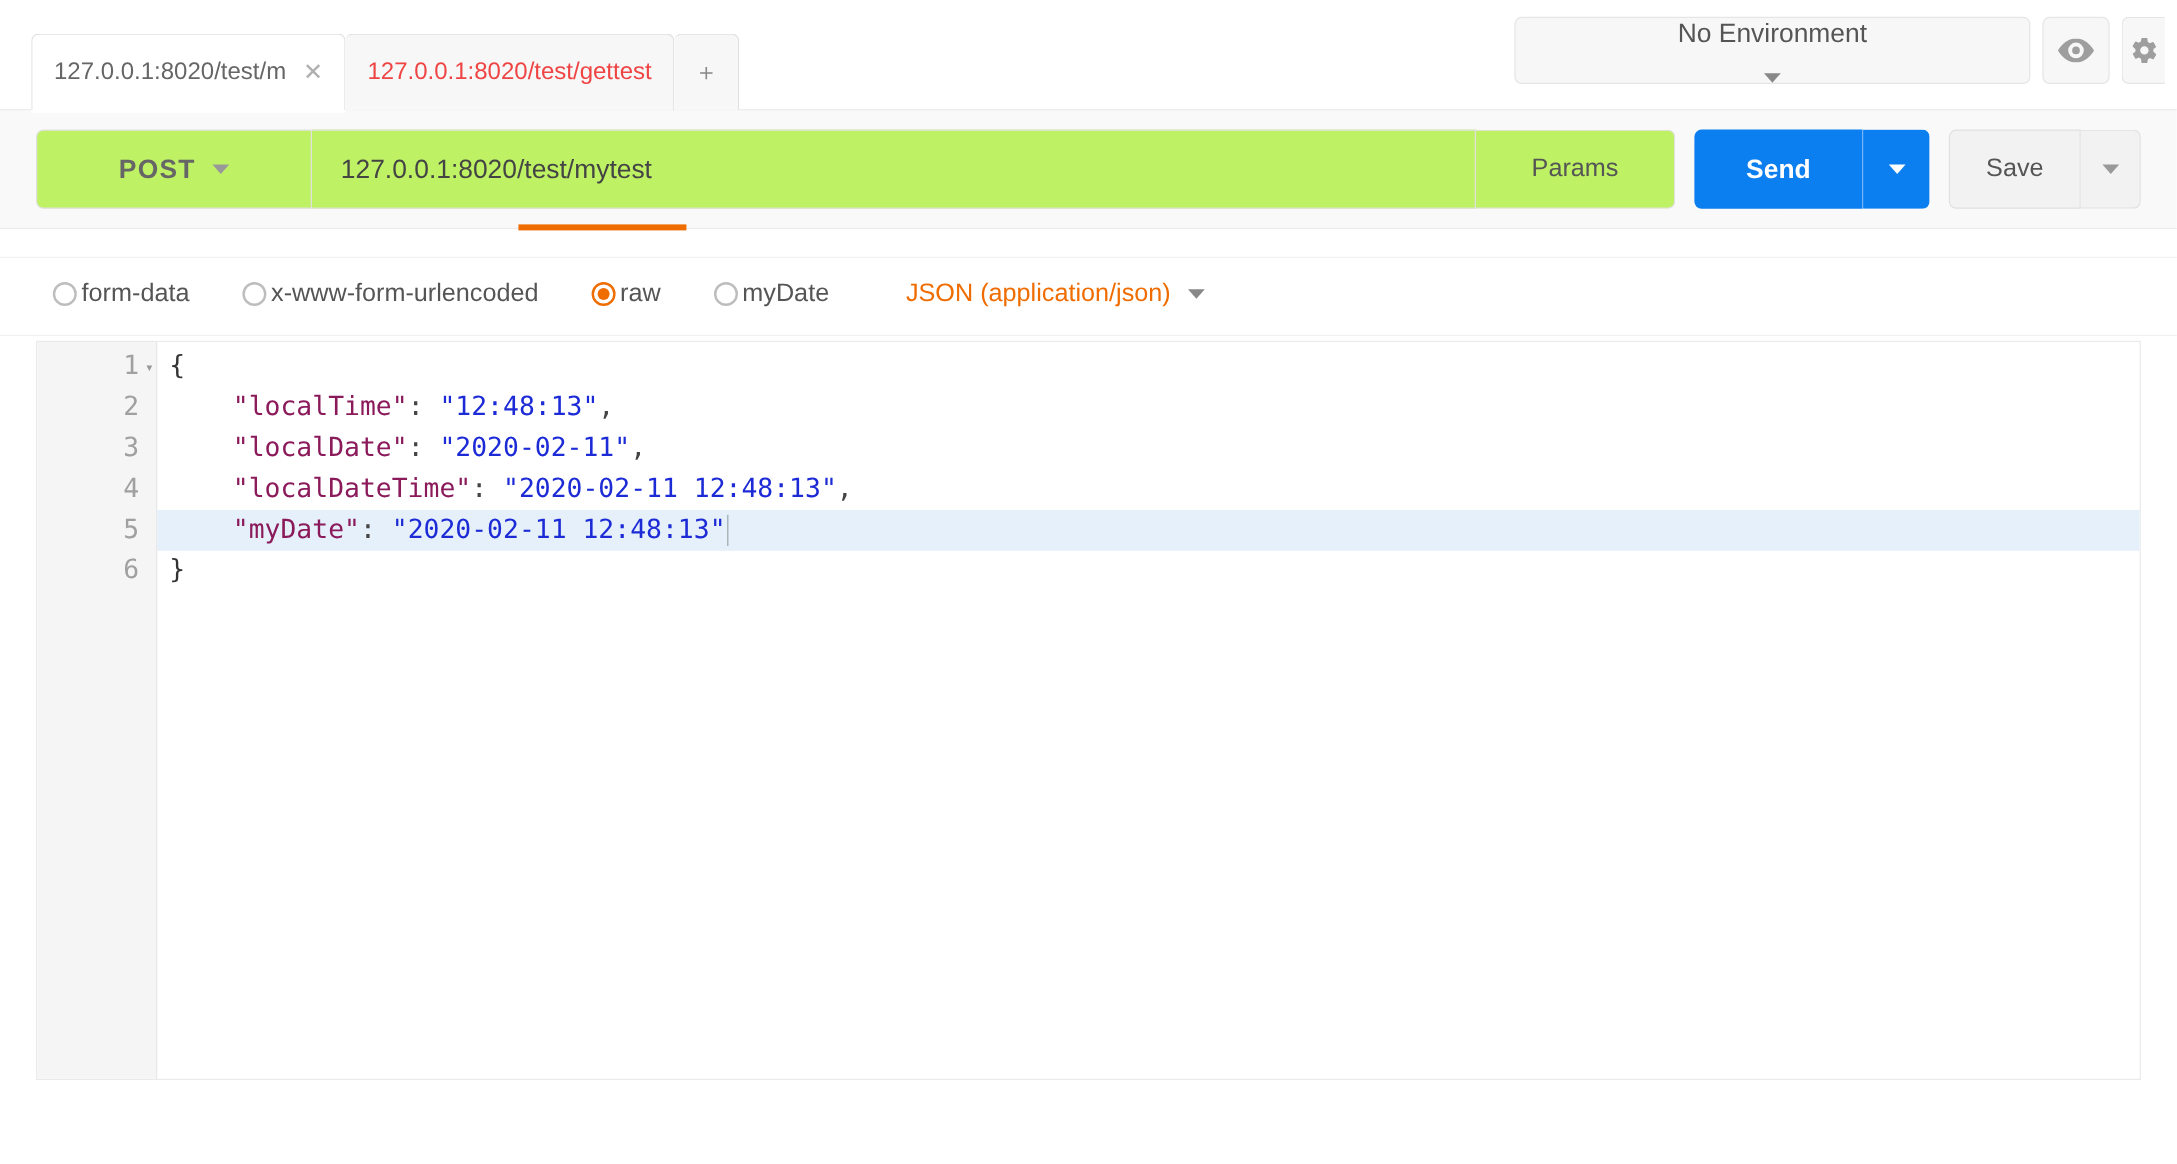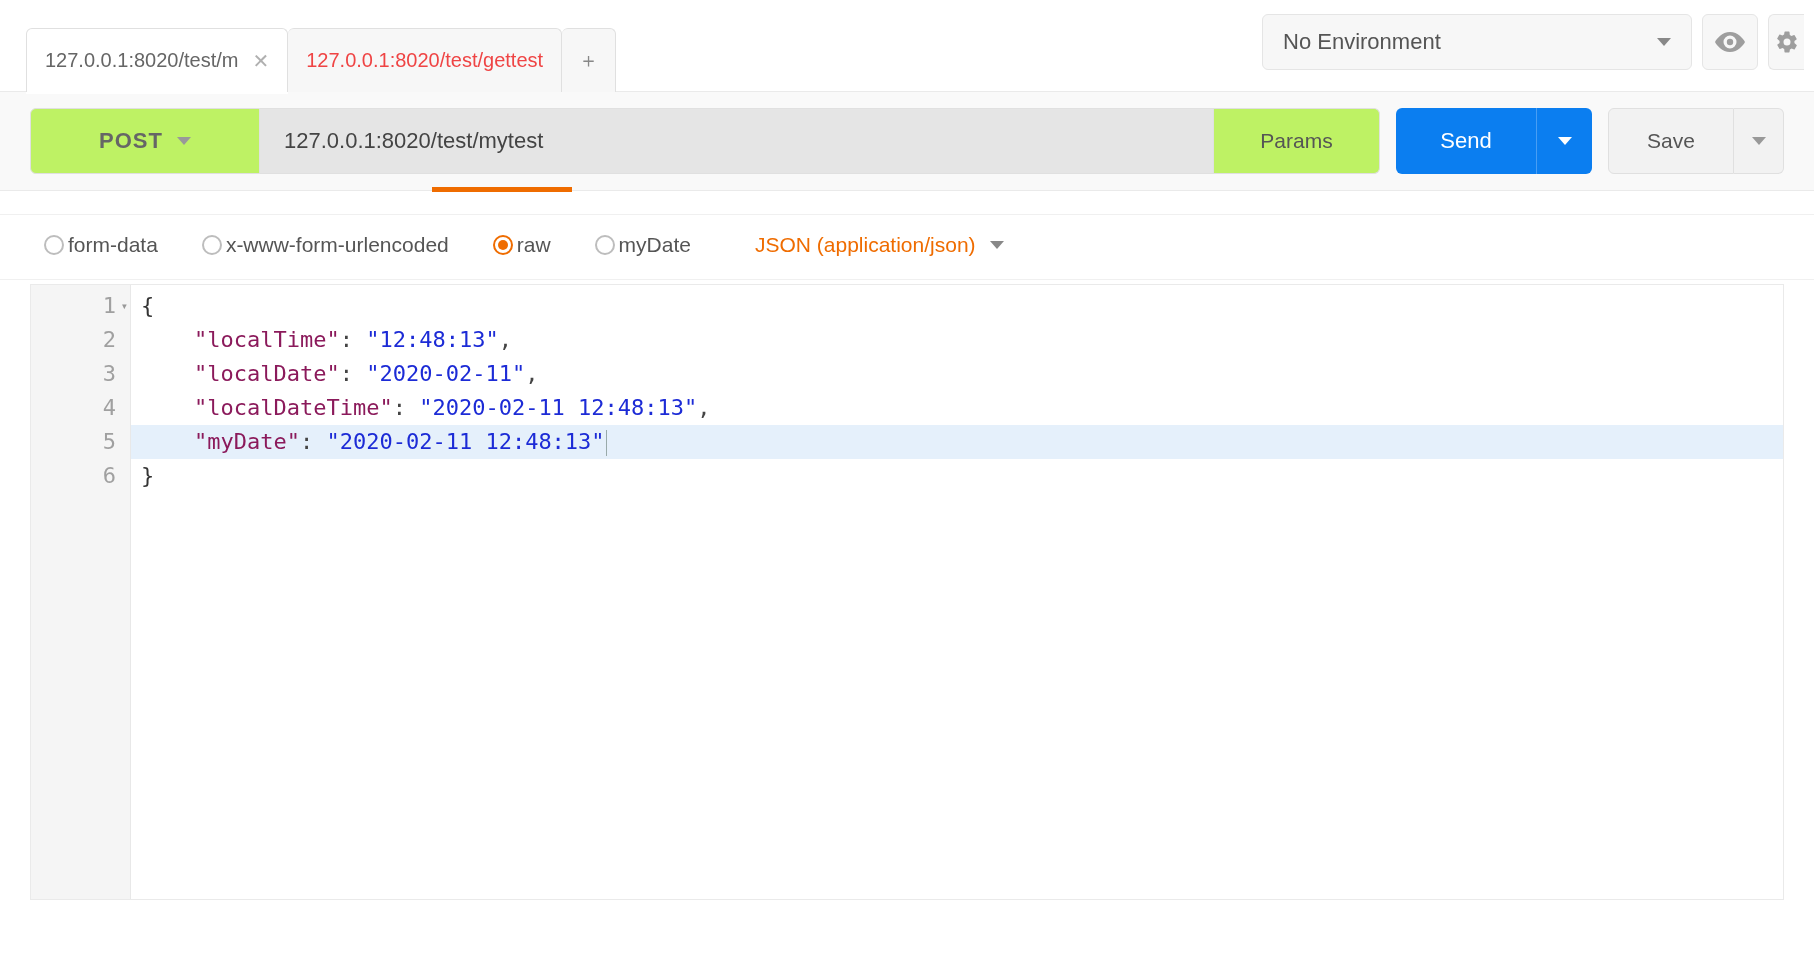--- a/index.html
+++ b/index.html
@@ -78,20 +78,21 @@
     background: #f7f7f7;
     border-radius: 6px;
     height: 56px;
     width: 430px;
     display: flex;
     align-items: center;
     justify-content: space-between;
     padding: 0 20px;
     font-size: 22px;
     color: #555;
+    flex-direction: column;
   }
   .icon-btn {
     border: 1px solid #e5e5e5;
     background: #f7f7f7;
     border-radius: 6px;
     height: 56px;
     width: 56px;
     display: flex;
     align-items: center;
     justify-content: center;
@@ -129,21 +130,21 @@
     color: #666;
     gap: 14px;
     letter-spacing: 1px;
   }
   .url-box {
     flex: 1;
     border-left: none;
     padding: 0 24px;
     font-size: 22px;
     color: #444;
-    background: #e5e5e5;
+    background: #bef264;
   }
   .params-box {
     width: 166px;
     justify-content: center;
     border-left: none;
     border-radius: 0 6px 6px 0;
     font-size: 21px;
     color: #555;
   }
   .send-wrap {
@@ -154,21 +155,21 @@
     background: #0b7ef0;
     color: #fff;
     border: none;
     height: 66px;
     width: 140px;
     border-radius: 6px 0 0 6px;
     font-size: 22px;
     display: flex;
     align-items: center;
     justify-content: center;
-    font-weight: 400;
+    font-weight: 700;
   }
   .send-drop {
     background: #0b7ef0;
     color: #fff;
     border: none;
     border-left: 1px solid rgba(255,255,255,0.25);
     height: 66px;
     width: 56px;
     border-radius: 0 6px 6px 0;
     display: flex;
@@ -176,21 +177,21 @@
     justify-content: center;
   }
   .save-wrap {
     display: flex;
     margin-left: 16px;
   }
   .save-btn {
     background: #f2f2f2;
     border: 1px solid #e0e0e0;
     height: 66px;
-    width: 126px;
+    width: 110px;
     border-radius: 6px 0 0 6px;
     font-size: 21px;
     color: #555;
     display: flex;
     align-items: center;
     justify-content: center;
   }
   .save-drop {
     background: #f2f2f2;
     border: 1px solid #e0e0e0;

